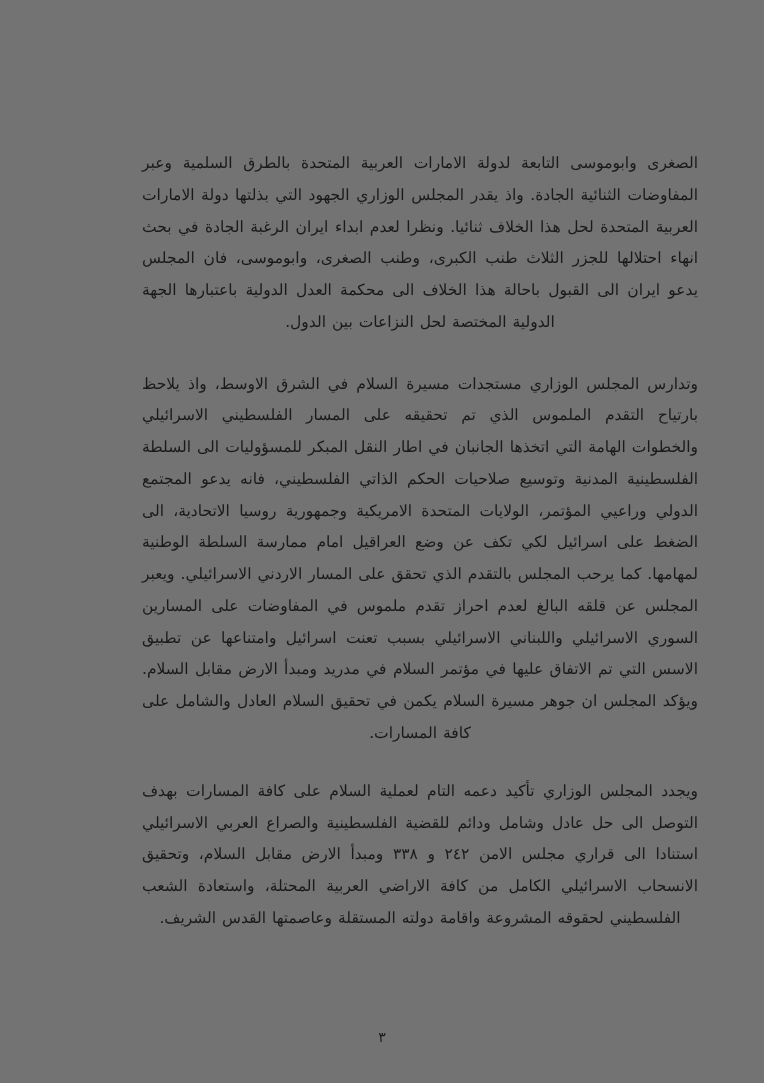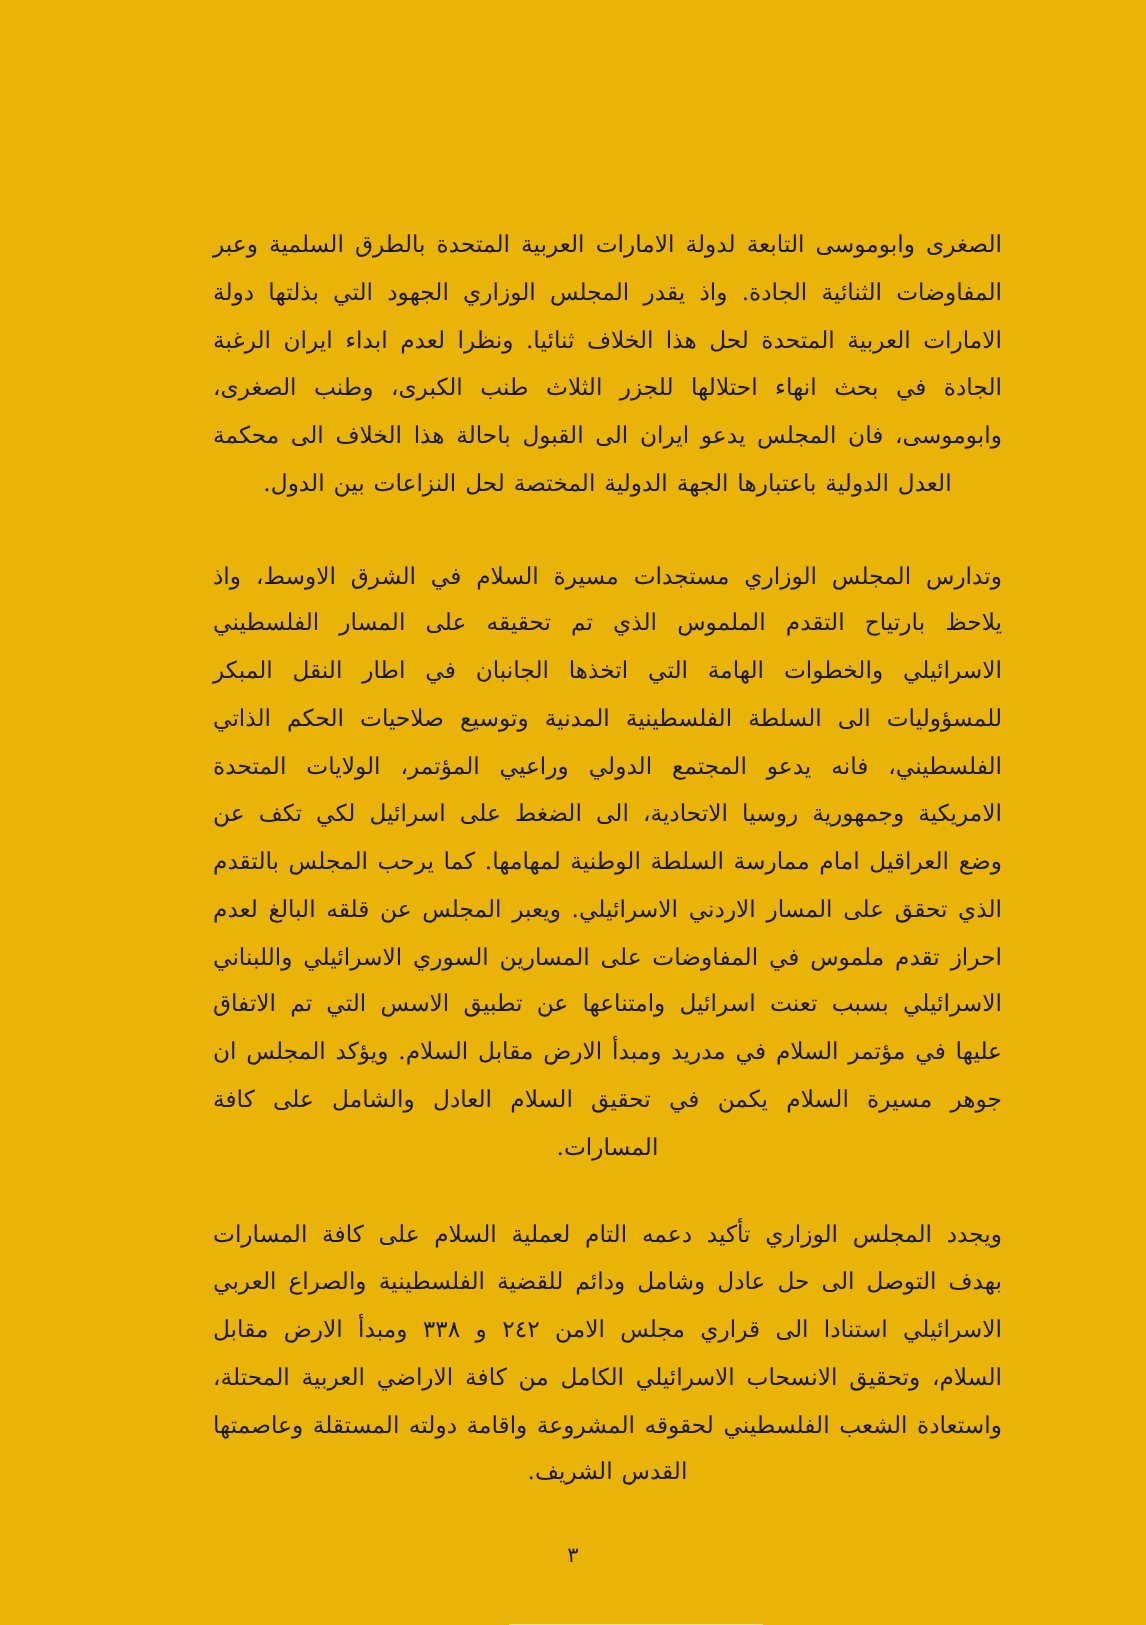--- a/index.html
+++ b/index.html
@@ -13,22 +13,22 @@
     position: relative;
     font-family: "DejaVu Serif", "Liberation Serif", serif;
     color: #1a1a1a;
   }
   .page {
     position: absolute;
     top: 0; left: 0;
     width: 764px;
     height: 1083px;
     box-sizing: border-box;
-    padding: 148px 96px 40px 142px;
-    background: #eab308;
+    padding: 148px 66px 40px 142px;
+    background: #737373;
   }
   .doc-body {
     direction: rtl;
     text-align: justify;
     text-align-last: center;
   }
   .para {
     margin: 0 0 26px 0;
     font-size: 15.5px;
     line-height: 2.05;

